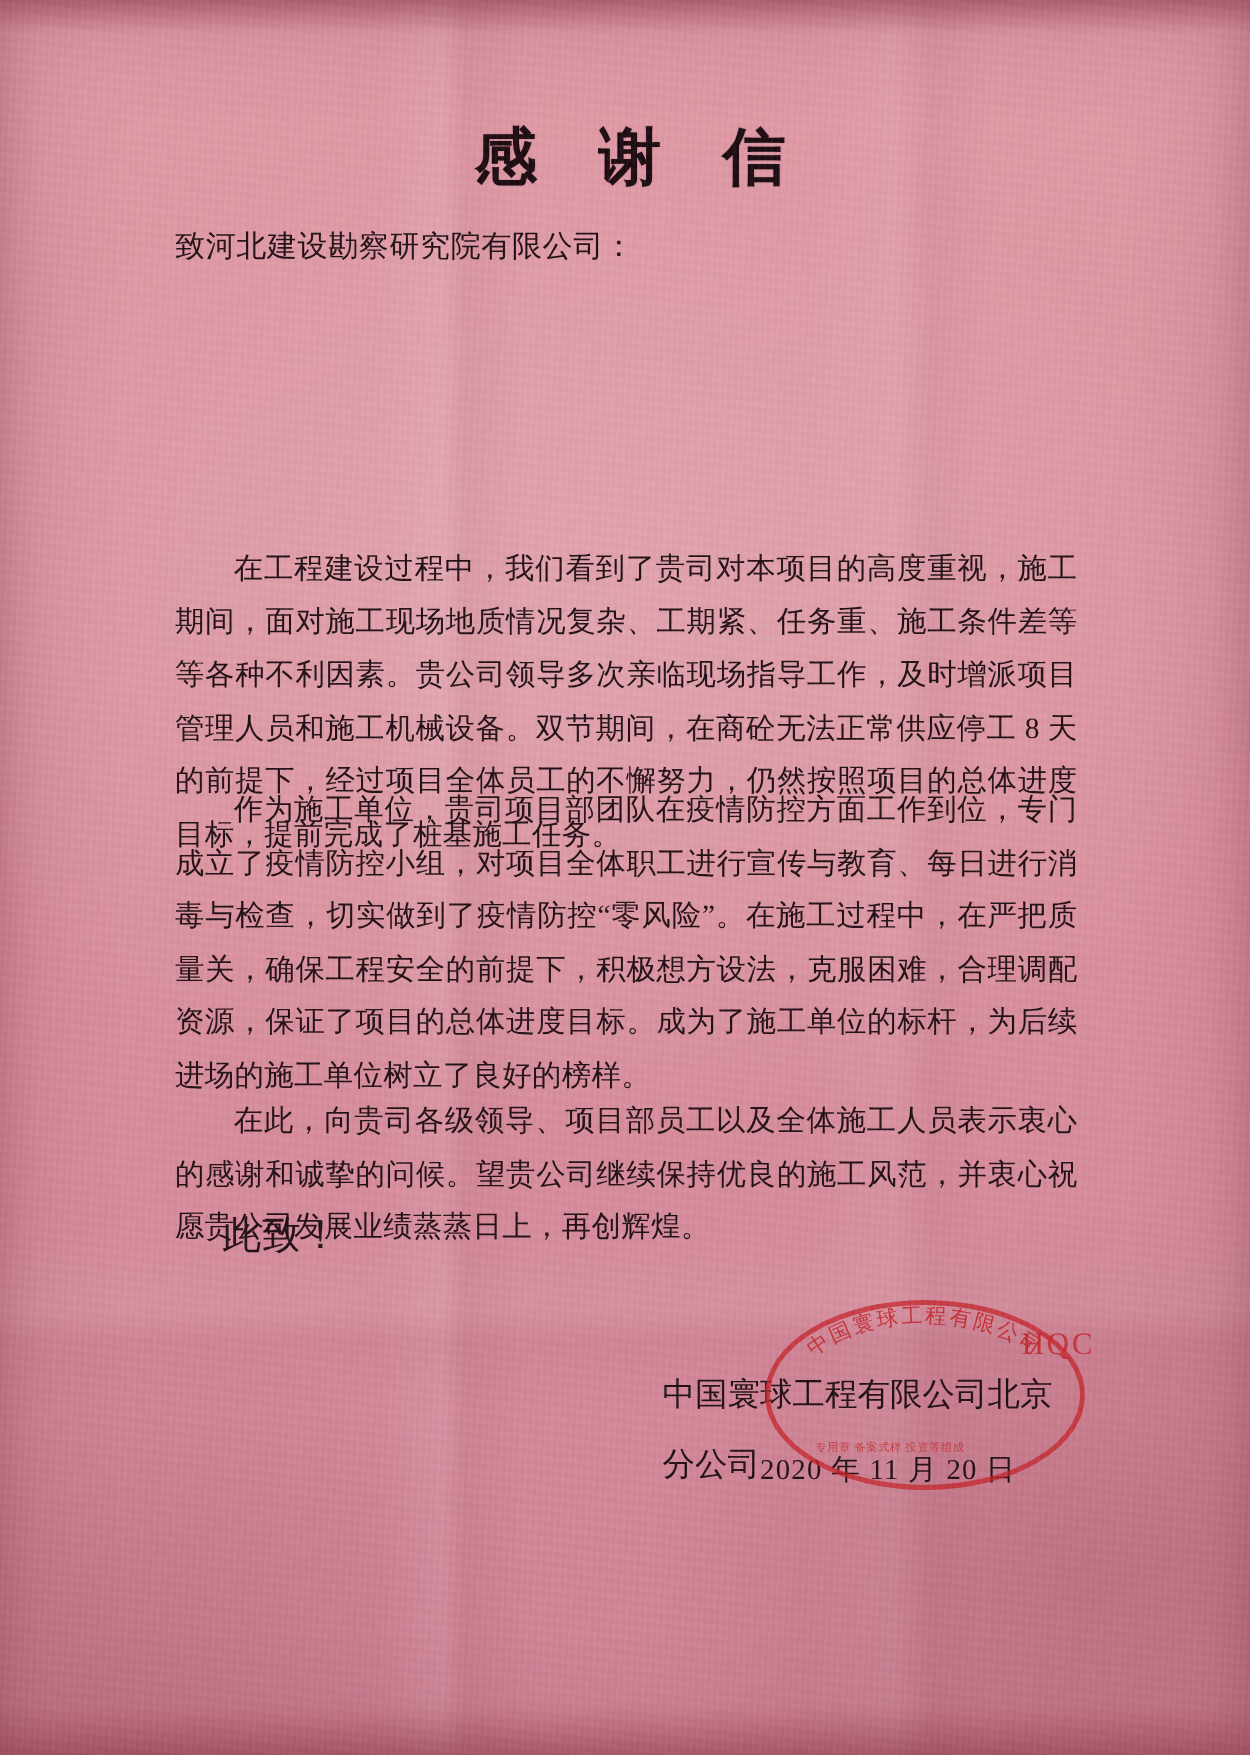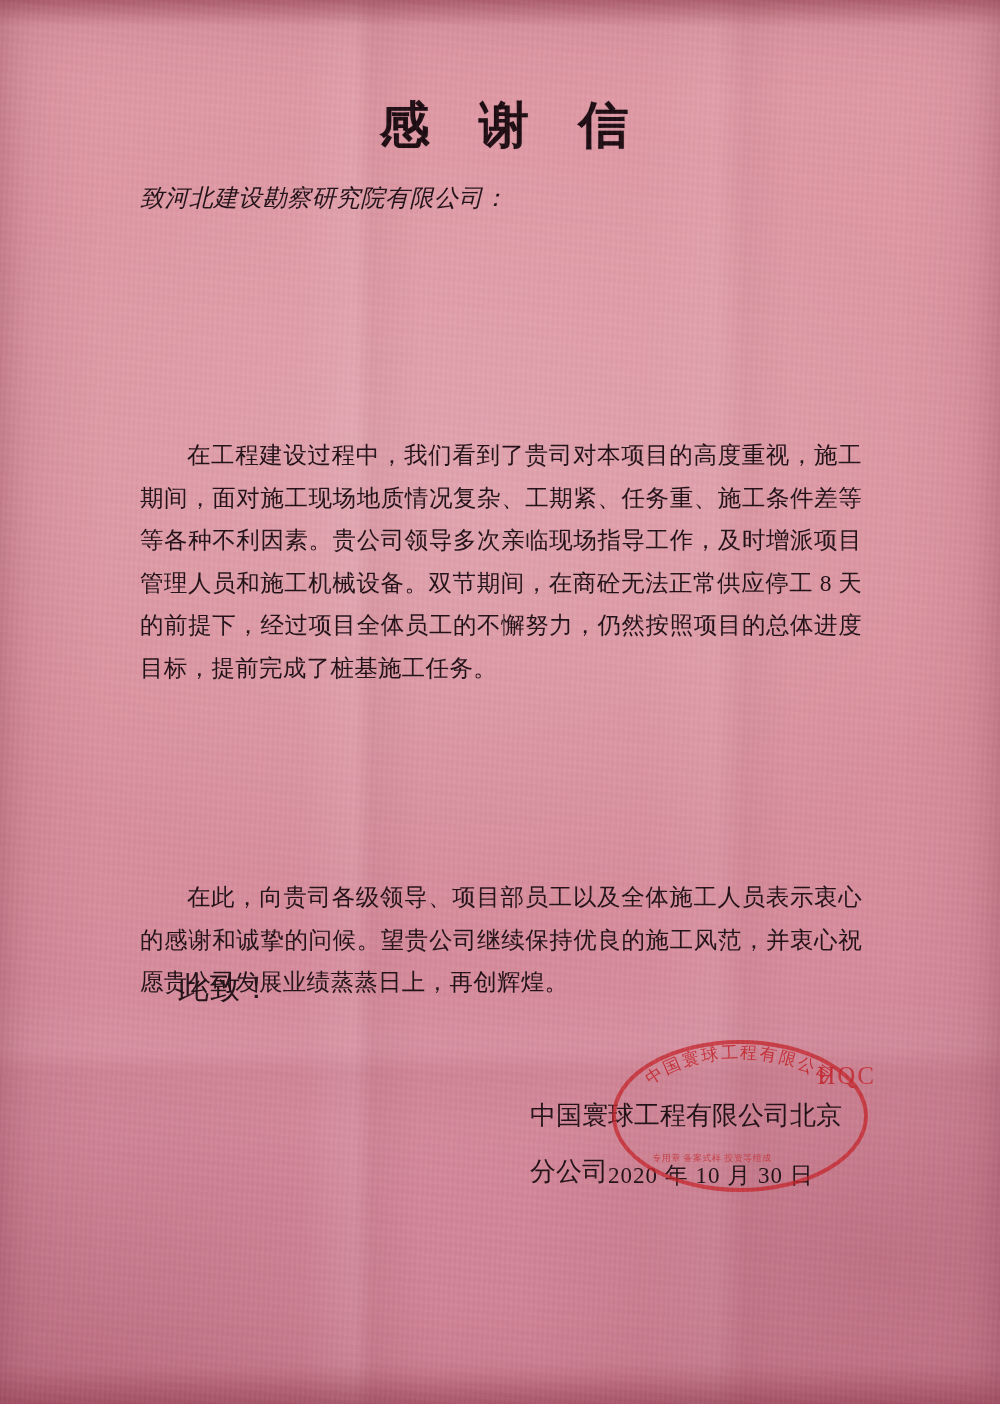--- a/index.html
+++ b/index.html
@@ -95,21 +95,20 @@
     text-shadow: 0 0 1px rgba(0,0,0,.35);
   }
 
   .salutation {
     position: absolute;
     left: 140px; top: 182px;
     font-size: 24px;
     line-height: 1.35;
     letter-spacing: 0.5px;
     color: #221017;
-    font-style: italic;
   }
 
   .body-block {
     position: absolute;
     left: 140px;
     width: 722px;
     font-size: 23.5px;
     line-height: 42.5px;
     letter-spacing: 0.3px;
     text-align: justify;
@@ -218,29 +217,32 @@
 
     <div class="doc-title">感 谢 信</div>
 
     <div class="salutation">致河北建设勘察研究院有限公司：</div>
 
 
     <div class="body-block p2">
       <p>在工程建设过程中，我们看到了贵司对本项目的高度重视，施工期间，面对施工现场地质情况复杂、工期紧、任务重、施工条件差等等各种不利因素。贵公司领导多次亲临现场指导工作，及时增派项目管理人员和施工机械设备。双节期间，在商砼无法正常供应停工 8 天的前提下，经过项目全体员工的不懈努力，仍然按照项目的总体进度目标，提前完成了桩基施工任务。</p>
     </div>
 
+    <div class="body-block p3">
+      <p>作为施工单位，贵司项目部团队在疫情防控方面工作到位，专门成立了疫情防控小组，对项目全体职工进行宣传与教育、每日进行消毒与检查，切实做到了疫情防控“零风险”。在施工过程中，在严把质量关，确保工程安全的前提下，积极想方设法，克服困难，合理调配资源，保证了项目的总体进度目标。成为了施工单位的标杆，为后续进场的施工单位树立了良好的榜样。</p>
+    </div>
 
     <div class="body-block p4">
       <p>在此，向贵司各级领导、项目部员工以及全体施工人员表示衷心的感谢和诚挚的问候。望贵公司继续保持优良的施工风范，并衷心祝愿贵公司发展业绩蒸蒸日上，再创辉煌。</p>
     </div>
 
     <div class="closing">此致！</div>
 
     <div class="sign-block">中国寰球工程有限公司北京分公司</div>
-    <div class="sign-date">2020 年 10 月 30 日</div>
+    <div class="sign-date">2020 年 11 月 20 日</div>
 
     <div id="stamp">
       <svg width="272" height="168" viewBox="0 0 272 168" xmlns="http://www.w3.org/2000/svg">
         <defs>
           <path id="arcpath" d="M 26 92 A 110 66 0 0 1 246 92" fill="none"></path>
         </defs>
         <ellipse cx="136" cy="84" rx="126" ry="74" fill="none" stroke="#c5232a" stroke-width="4" opacity="0.85"></ellipse>
         <text class="stamp-arc-text">
           <textPath href="#arcpath" startOffset="50%" text-anchor="middle">中国寰球工程有限公司</textPath>
         </text>

